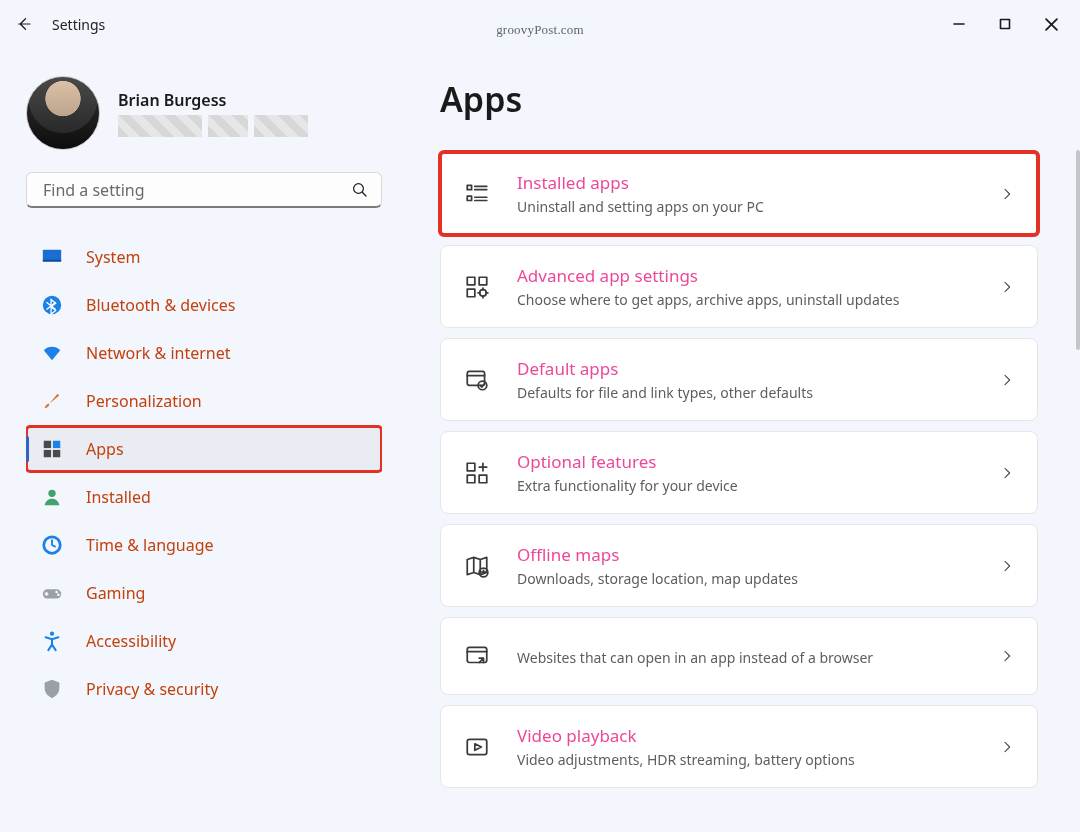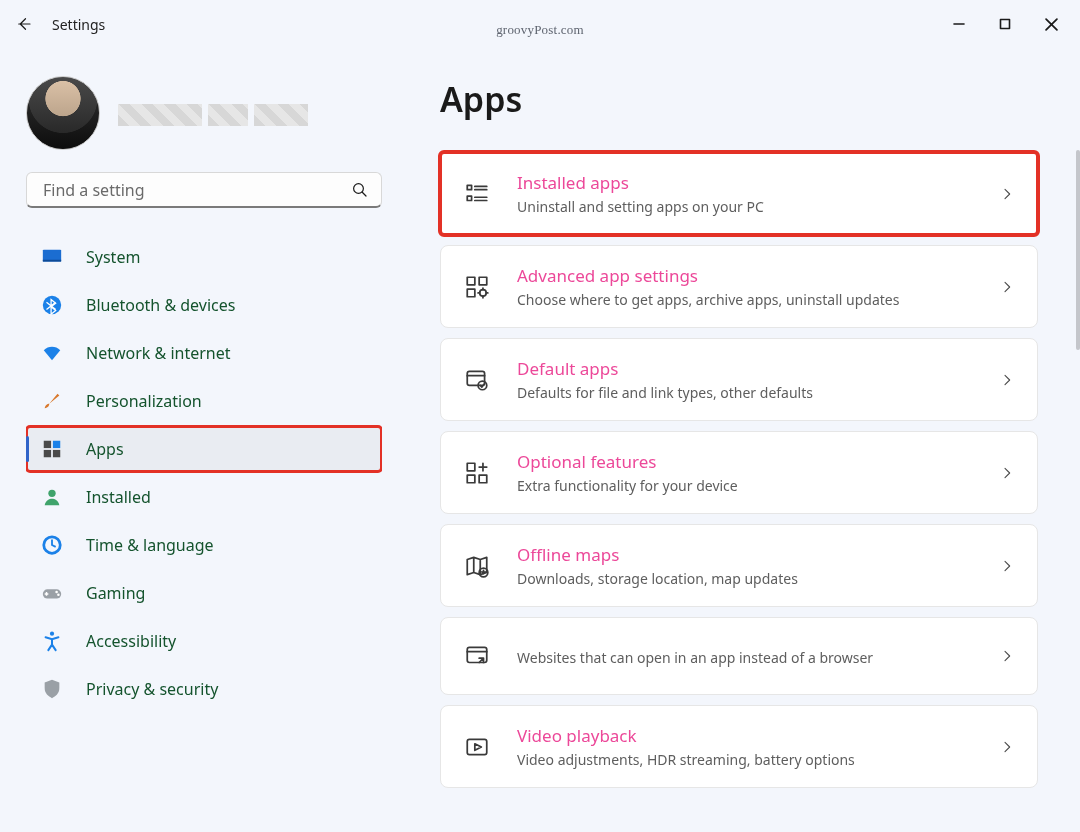--- a/index.html
+++ b/index.html
@@ -42,21 +42,21 @@
   .redact span:nth-child(3){width:54px;}
 
   
   .search{position:relative;display:flex;align-items:center;background:#fdfdfd;border:1px solid #d8d8d8;border-bottom:2px solid #7a7a7a;border-radius:6px;height:36px;padding:0 44px 0 14px;margin-bottom:26px;}
   .search input{border:none;outline:none;background:transparent;width:100%;font-size:16px;color:#333;}
   .search input::placeholder{color:#6a6a6a;}
   .search .icon{position:absolute;right:12px;top:50%;transform:translateY(-50%);}
 
   
   .nav{display:flex;flex-direction:column;gap:2px;overflow-y:auto;padding-bottom:20px;}
-  .nav-item{display:flex;align-items:center;gap:22px;height:46px;padding:0 0 0 14px;border-radius:6px;font-size:16px;color:#14532d;cursor:default;position:relative;margin-left:0;}
+  .nav-item{display:flex;align-items:center;gap:22px;height:46px;padding:0 0 0 14px;border-radius:6px;font-size:16px;color:#c2410c;cursor:default;position:relative;margin-left:0;}
   .nav-item .icn{width:24px;height:24px;display:flex;align-items:center;justify-content:center;}
   .nav-item.selected{background:var(--selected);}
   .nav-item.selected::before{content:"";position:absolute;left:0;top:10px;bottom:10px;width:3px;background:#3064c9;border-radius:2px;}
   .nav-item.highlight{outline:3px solid var(--highlight);outline-offset:-2px;border-radius:4px;}
 
   
   h1{font-size:34px;font-weight:600;margin:0 0 30px 0;}
   .cards{display:flex;flex-direction:column;gap:10px;padding-right:8px;}
   .card{background:#fff;border:1px solid var(--border);border-radius:8px;display:flex;align-items:center;padding:18px 22px;gap:26px;min-height:78px;box-shadow:0 0 0 rgba(0,0,0,0);}
   .card.highlight{outline:4px solid var(--highlight);outline-offset:-2px;border-radius:4px;}
@@ -101,20 +101,21 @@
   </div>
 </div>
 <div class="watermark">groovyPost.com</div>
 
 <div class="main">
 
   <aside class="sidebar">
     <div class="user">
       <div class="avatar"></div>
       <div>
+        <div class="name">Brian Burgess</div>
         <div class="redact">
             <span></span>
             <span></span>
             <span></span>
           </div>
       </div>
     </div>
 
     <div class="search">
       <input type="text" placeholder="Find a setting" style="">

